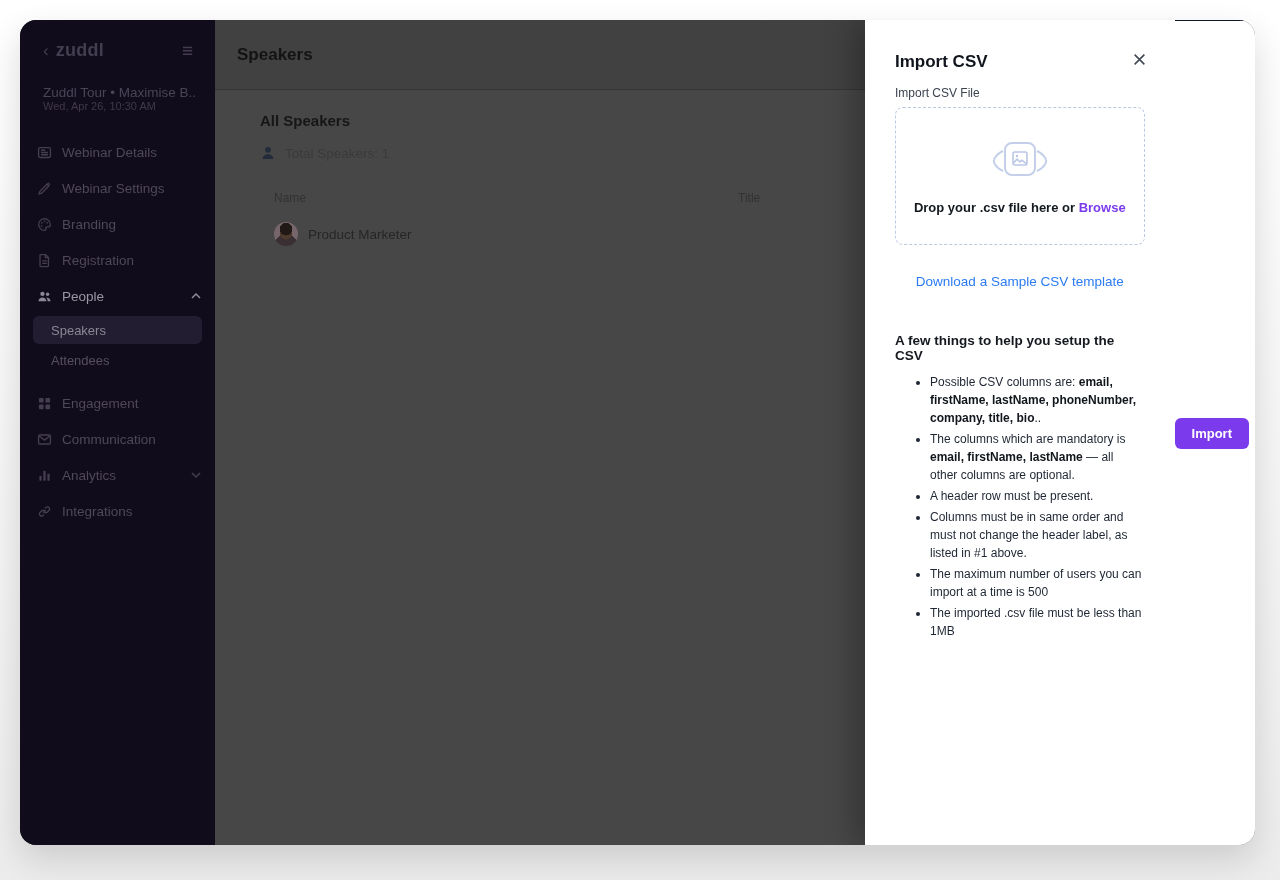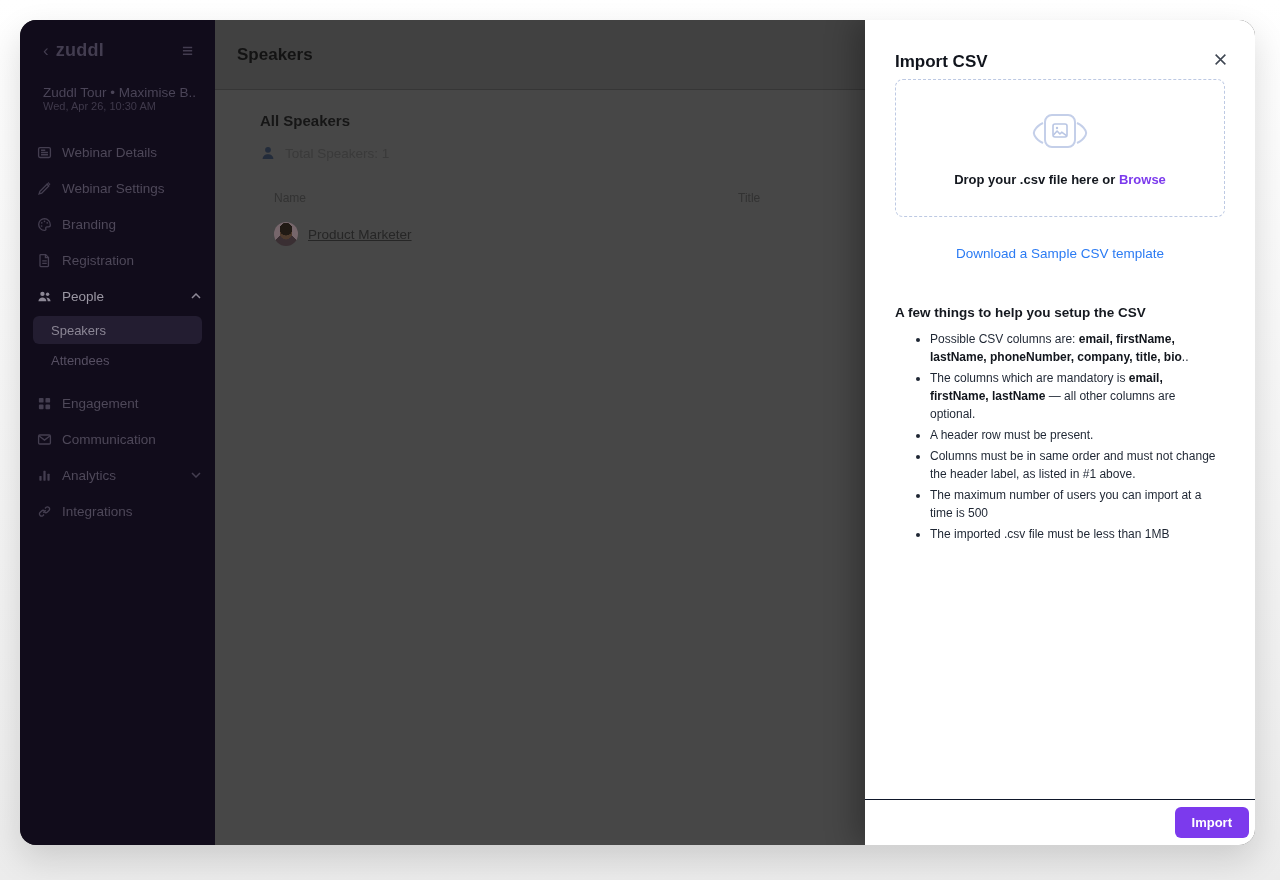--- a/index.html
+++ b/index.html
@@ -52,24 +52,24 @@
   .t-row { display:flex; align-items:center; margin-top:17px; padding-left:14px; cursor:pointer; }
   .avatar { width:24px; height:24px; border-radius:50%; flex:0 0 24px; margin-right:10px;
     background:
       radial-gradient(circle at 50% 30%, #211a14 0 30%, transparent 31%),
       radial-gradient(circle at 50% 48%, #4e3a2c 0 34%, transparent 35%),
       radial-gradient(circle at 50% 105%, #3a2f33 0 45%, transparent 46%),
       radial-gradient(circle at 50% 40%, #76666b 0 100%); }
   .cell-name { width:430px; }
   .row-name { font-size:13px; font-weight:bold; color:#141414; }
   .row-email { font-size:13px; color:#373737; margin-top:3px; }
-  .cell-title { flex:1; font-size:13.5px; color:#262626;text-decoration:underline; }
+  .cell-title { flex:1; font-size:13.5px; color:#262626; }
 
   
-  .modal { width:390px; flex:0 0 390px; background:#ffffff; display:flex; flex-direction:column;
+  .modal { width:390px; flex:0 0 390px; background:#ffffff; display:flex; flex-direction:row;
     box-shadow:-10px 0 28px rgba(0,0,0,.28); position:relative; z-index:2; }
   .modal-scroll { flex:1; padding:24px 30px 0 30px; overflow:hidden; }
   .modal-head { display:flex; align-items:flex-start; justify-content:space-between; }
   .modal-title { font-size:17px; font-weight:bold; color:#10141c; padding-top:8px; }
   .close-btn { width:22px; height:22px; display:flex; align-items:center; justify-content:center;
     cursor:pointer; color:#3f4753; margin-top:4px; margin-right:-6px; }
   .file-label { font-size:12px; color:#3c4450; margin-top:14px; }
   .dropzone { margin-top:7px; height:138px; border:1px dashed #bdc9e3; border-radius:8px;
     display:flex; flex-direction:column; align-items:center; justify-content:center; cursor:pointer;
     background:#fff; }
@@ -251,20 +251,21 @@
     <div class="modal-scroll">
       <div class="modal-head">
         <h2 class="modal-title">Import CSV</h2>
         <span class="close-btn">
           <svg width="13" height="13" viewBox="0 0 12 12" fill="none" stroke="currentColor" stroke-width="1.4">
               <path d="M1.5 1.5l9 9M10.5 1.5l-9 9"></path>
             </svg>
         </span>
       </div>
 
+      <div class="file-label">Import CSV File</div>
 
       <div class="dropzone">
         <span class="drop-icon">
           <svg width="66" height="48" viewBox="0 0 66 48" fill="none">
             <path d="M16 8c-3.5 1.5-6.5 4-8.5 7.5-.8 1.4-.8 3.6 0 5 2 3.5 5 6 8.5 7.5" stroke="#c4cfe9" stroke-width="2" fill="#fff" stroke-linejoin="round" transform="translate(0,4)"></path>
             <path d="M50 8c3.5 1.5 6.5 4 8.5 7.5.8 1.4.8 3.6 0 5-2 3.5-5 6-8.5 7.5" stroke="#c4cfe9" stroke-width="2" fill="#fff" stroke-linejoin="round" transform="translate(0,4)"></path>
             <rect x="18" y="4" width="30" height="32" rx="7" fill="#ffffff" stroke="#c4cfe9" stroke-width="2"></rect>
             <rect x="26" y="13" width="14" height="13" rx="2" stroke="#b9c6e4" stroke-width="1.6"></rect>
             <circle cx="30" cy="17" r="1.2" fill="#b9c6e4"></circle>
             <path d="M26.5 24l3.6-4 2.8 3 1.8-1.8 4.8 3.4" stroke="#b9c6e4" stroke-width="1.6" stroke-linejoin="round"></path>

